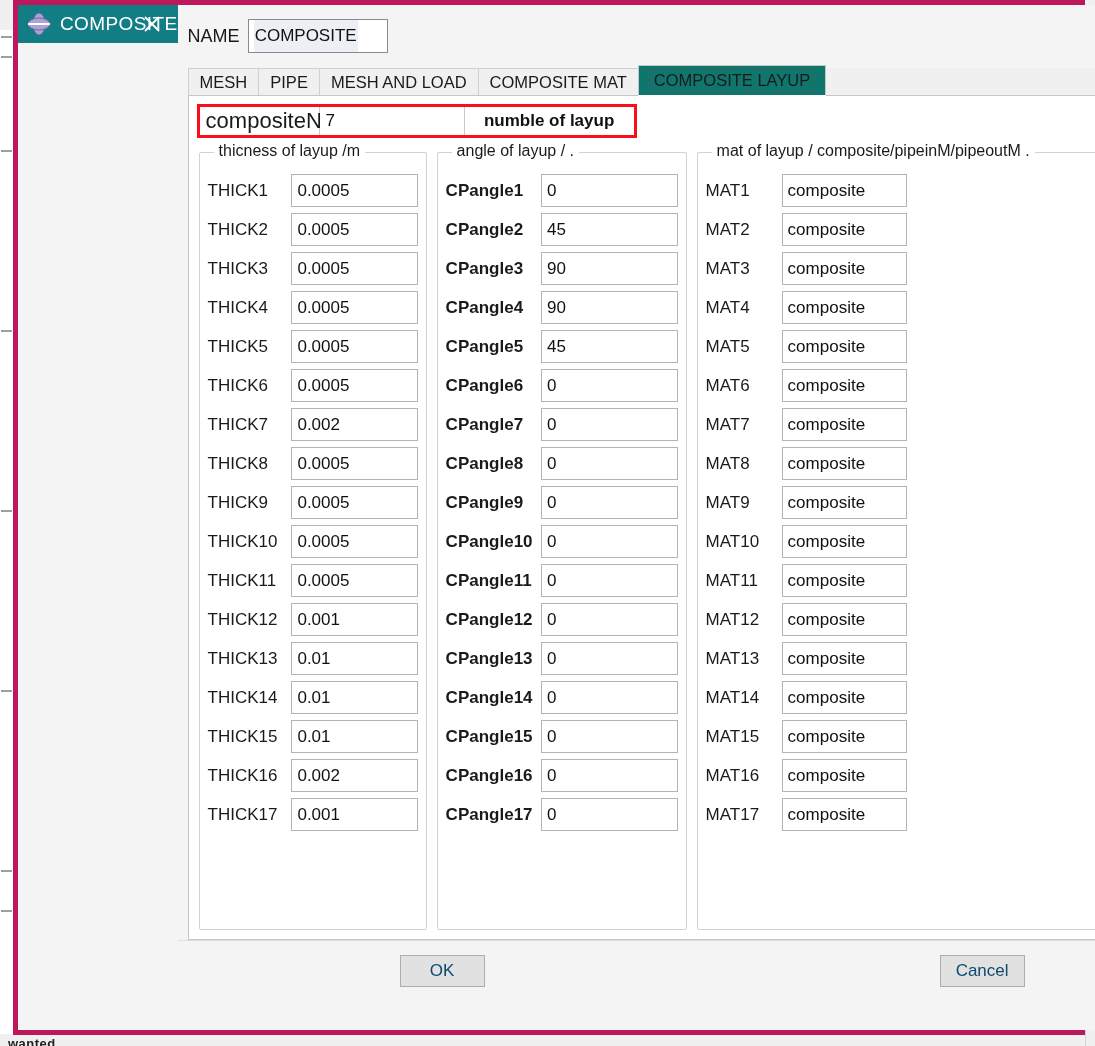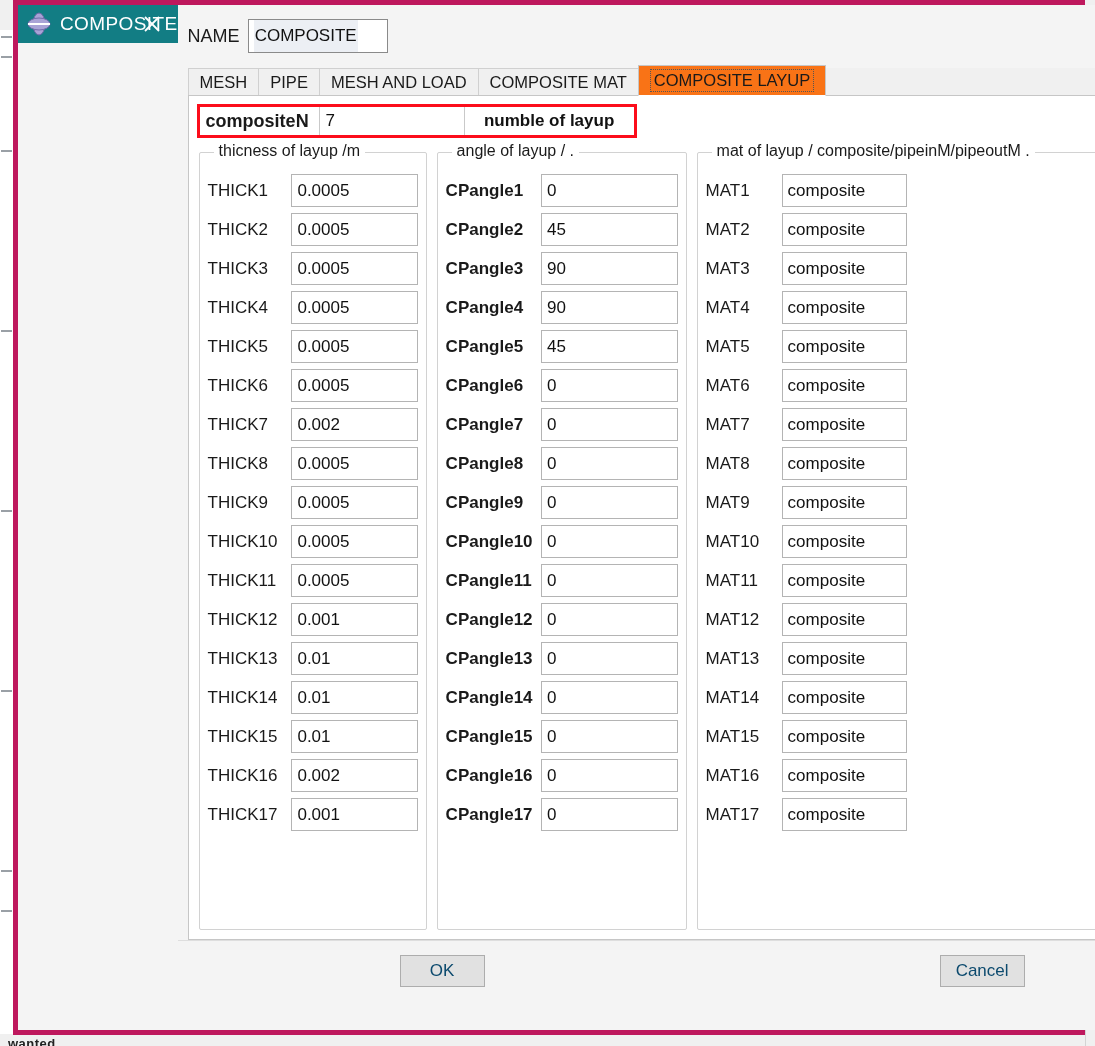--- a/index.html
+++ b/index.html
@@ -109,21 +109,21 @@
     border: 1px solid #d0d0d0;
     border-bottom: none;
     margin-right: -1px;
     display: flex; align-items: center; justify-content: center;
     padding: 0 11px;
     font-size: 16.5px; color: #1a1a1a;
     cursor: pointer;
     white-space: nowrap;
   }
   .tab.active {
-    background: #f97316;
+    background: #0f766e;
     height: 31px;
     border: 1px solid #c6c6c6;
     border-bottom: 1px solid #fff;
     z-index: 3;
     position: relative;
   }
   .tab.active .tab-focus {
     border: 1px dotted #555;
     padding: 1px 3px;
   }
@@ -144,23 +144,22 @@
   
   .composite-n-wrap {
     position: absolute; left: 8px; top: 8px;
     border: 3px solid #fc0d1b;
     width: 440px; height: 34px;
     display: flex; align-items: stretch;
     background: #fff;
   }
   .cn-label {
     width: 120px; display: flex; align-items: center;
-    font-size: 18px; color: #1a1a1a; padding-left: 6px;
+    font-size: 22px; color: #1a1a1a; padding-left: 6px;
     border-right: 1px solid #c9c9c9;
-    font-weight: bold;
   }
   .cn-input {
     width: 145px; border: none; border-right: 1px solid #c9c9c9;
     font-size: 17px; color: #111; padding-left: 6px;
     display: flex; align-items: center;
     background: #fff;
     font-family: "Liberation Sans", sans-serif;
   }
   .cn-note {
     flex: 1; display: flex; align-items: center; justify-content: center;

